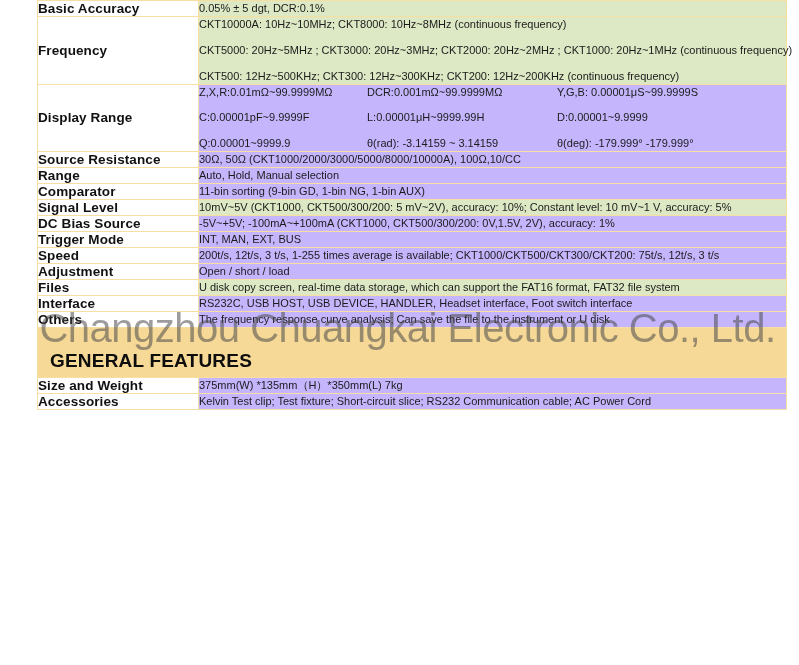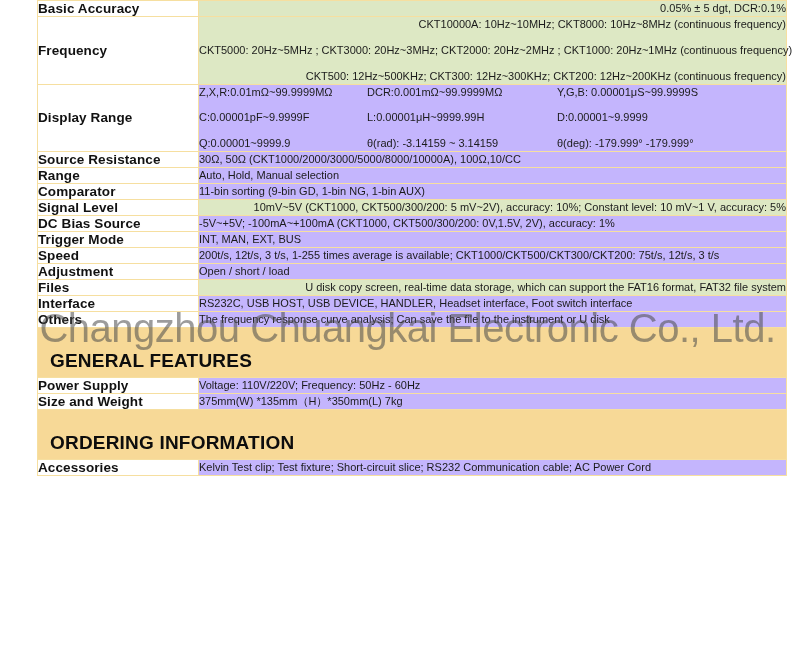--- a/index.html
+++ b/index.html
@@ -46,21 +46,20 @@
   }
   td.value {
     font-size: 11px;
     color: #1b1b1b;
     padding: 5px 6px 5px 9px;
     line-height: 1.35;
     background: #c4b5fd;
   }
   td.value.green, td.label.green {
     background: #dde8c4;
-    text-align: right;
   }
   td.value .ln {
     display: block;
     white-space: nowrap;
   }
   td.value .ln + .ln {
     margin-top: 11px;
   }
   
   td.value .gridrow {
@@ -192,33 +191,26 @@
 
       <tr>
         <td class="label">Others</td>
         <td class="value">The frequency response curve analysis; Can save the file to the instrument or U disk</td>
       </tr>
 
       <tr class="sectionrow">
         <td class="section" colspan="2">GENERAL FEATURES</td>
       </tr>
 
-      <tr>
-        <td class="label">Power Supply</td>
-        <td class="value">Voltage: 110V/220V; Frequency: 50Hz - 60Hz</td>
-      </tr>
 
       <tr>
         <td class="label">Size and Weight</td>
         <td class="value">375mm(W) *135mm（H）*350mm(L)   7kg</td>
       </tr>
 
-      <tr class="sectionrow">
-        <td class="section" colspan="2">ORDERING INFORMATION</td>
-      </tr>
 
       <tr>
         <td class="label">Accessories</td>
         <td class="value">Kelvin Test clip; Test fixture; Short-circuit slice; RS232 Communication cable; AC Power Cord</td>
       </tr>
 
 
     </tbody>
   </table>
 

